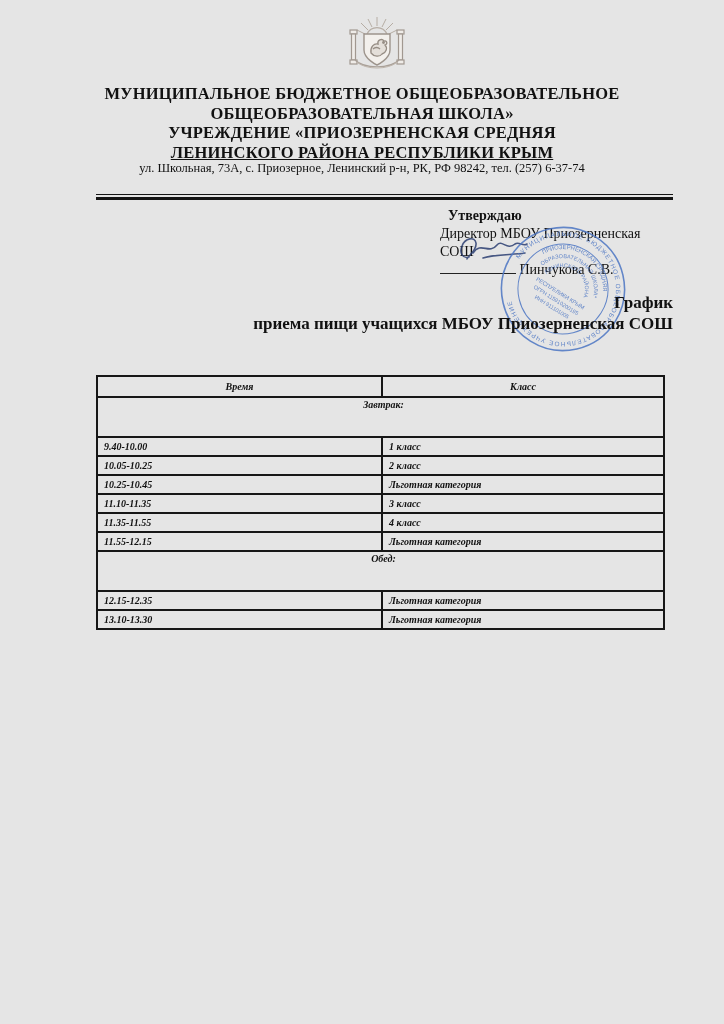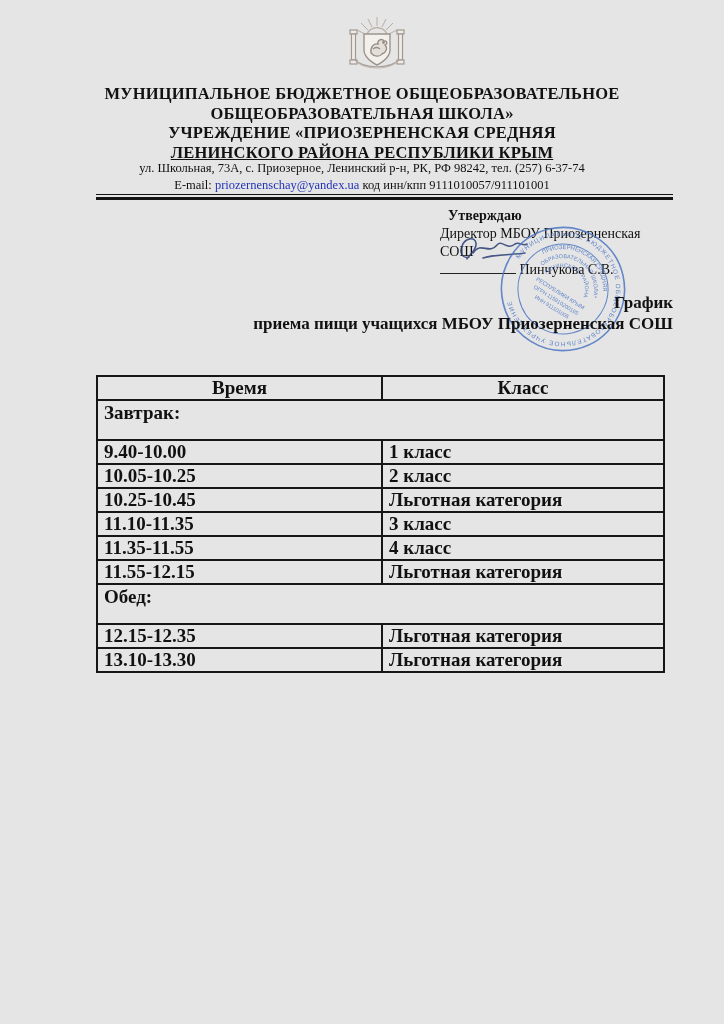--- a/index.html
+++ b/index.html
@@ -30,24 +30,24 @@
   .stamp text, .stamp textPath{font-family:"Liberation Sans","DejaVu Sans",sans-serif;}
   
   .doc-title{position:absolute;left:96px;top:292px;width:577px;text-align:right;
     font-weight:bold;font-size:17px;line-height:21px;}
   
   .meal-table{position:absolute;left:96px;top:375px;width:567px;
     border-collapse:collapse;table-layout:fixed;}
   .meal-table col.c1{width:285px;}
   .meal-table col.c2{width:282px;}
   .meal-table th,.meal-table td{
-    border:2px solid #161616;font-weight:bold;font-size:19px;
-    padding:0 0 0 6px;vertical-align:middle;}
+    border:2px solid #161616;font-weight:bold;font-size:10px;
+    padding:0 0 0 6px;vertical-align:middle;font-style:italic;}
   .meal-table th{height:19px;text-align:center;padding:0;}
-  .meal-table td.section{height:37px;vertical-align:top;padding-top:1px;}
+  .meal-table td.section{height:37px;text-align:center;vertical-align:top;padding-top:1px;}
   .meal-table td.cell{height:17px;margin-top:38px;}
   
   .emblem{position:absolute;left:344px;top:14px;width:66px;height:62px;}
 </style>
 </head>
 <body>
 
 <div class="page">
 
   <svg class="emblem" viewBox="0 0 66 62">
@@ -88,25 +88,20 @@
 
   <div class="org-header">
     <div>МУНИЦИПАЛЬНОЕ БЮДЖЕТНОЕ ОБЩЕОБРАЗОВАТЕЛЬНОЕ</div>
     <div>ОБЩЕОБРАЗОВАТЕЛЬНАЯ ШКОЛА»</div>
     <div>УЧРЕЖДЕНИЕ «ПРИОЗЕРНЕНСКАЯ СРЕДНЯЯ</div>
     <div class="u">ЛЕНИНСКОГО РАЙОНА РЕСПУБЛИКИ КРЫМ</div>
   </div>
 
   <div class="org-address">ул. Школьная,  73А,  с. Приозерное, Ленинский р-н, РК, РФ  98242,  тел. (257)  6-37-74</div>
 
-  <div class="org-contact">
-    <span>E-mail:</span>
-    <span class="email-link">priozernenschay@yandex.ua</span>
-    <span>код инн/кпп  9111010057/911101001</span>
-  </div>
 
   <div class="header-rule"></div>
 
   <div class="approval">
     <div class="l1">Утверждаю</div>
     <div>Директор МБОУ Приозерненская СОШ</div>
     <div>
       <span class="sig-line"></span>
       <span>Пинчукова С.В.</span>
     </div>

